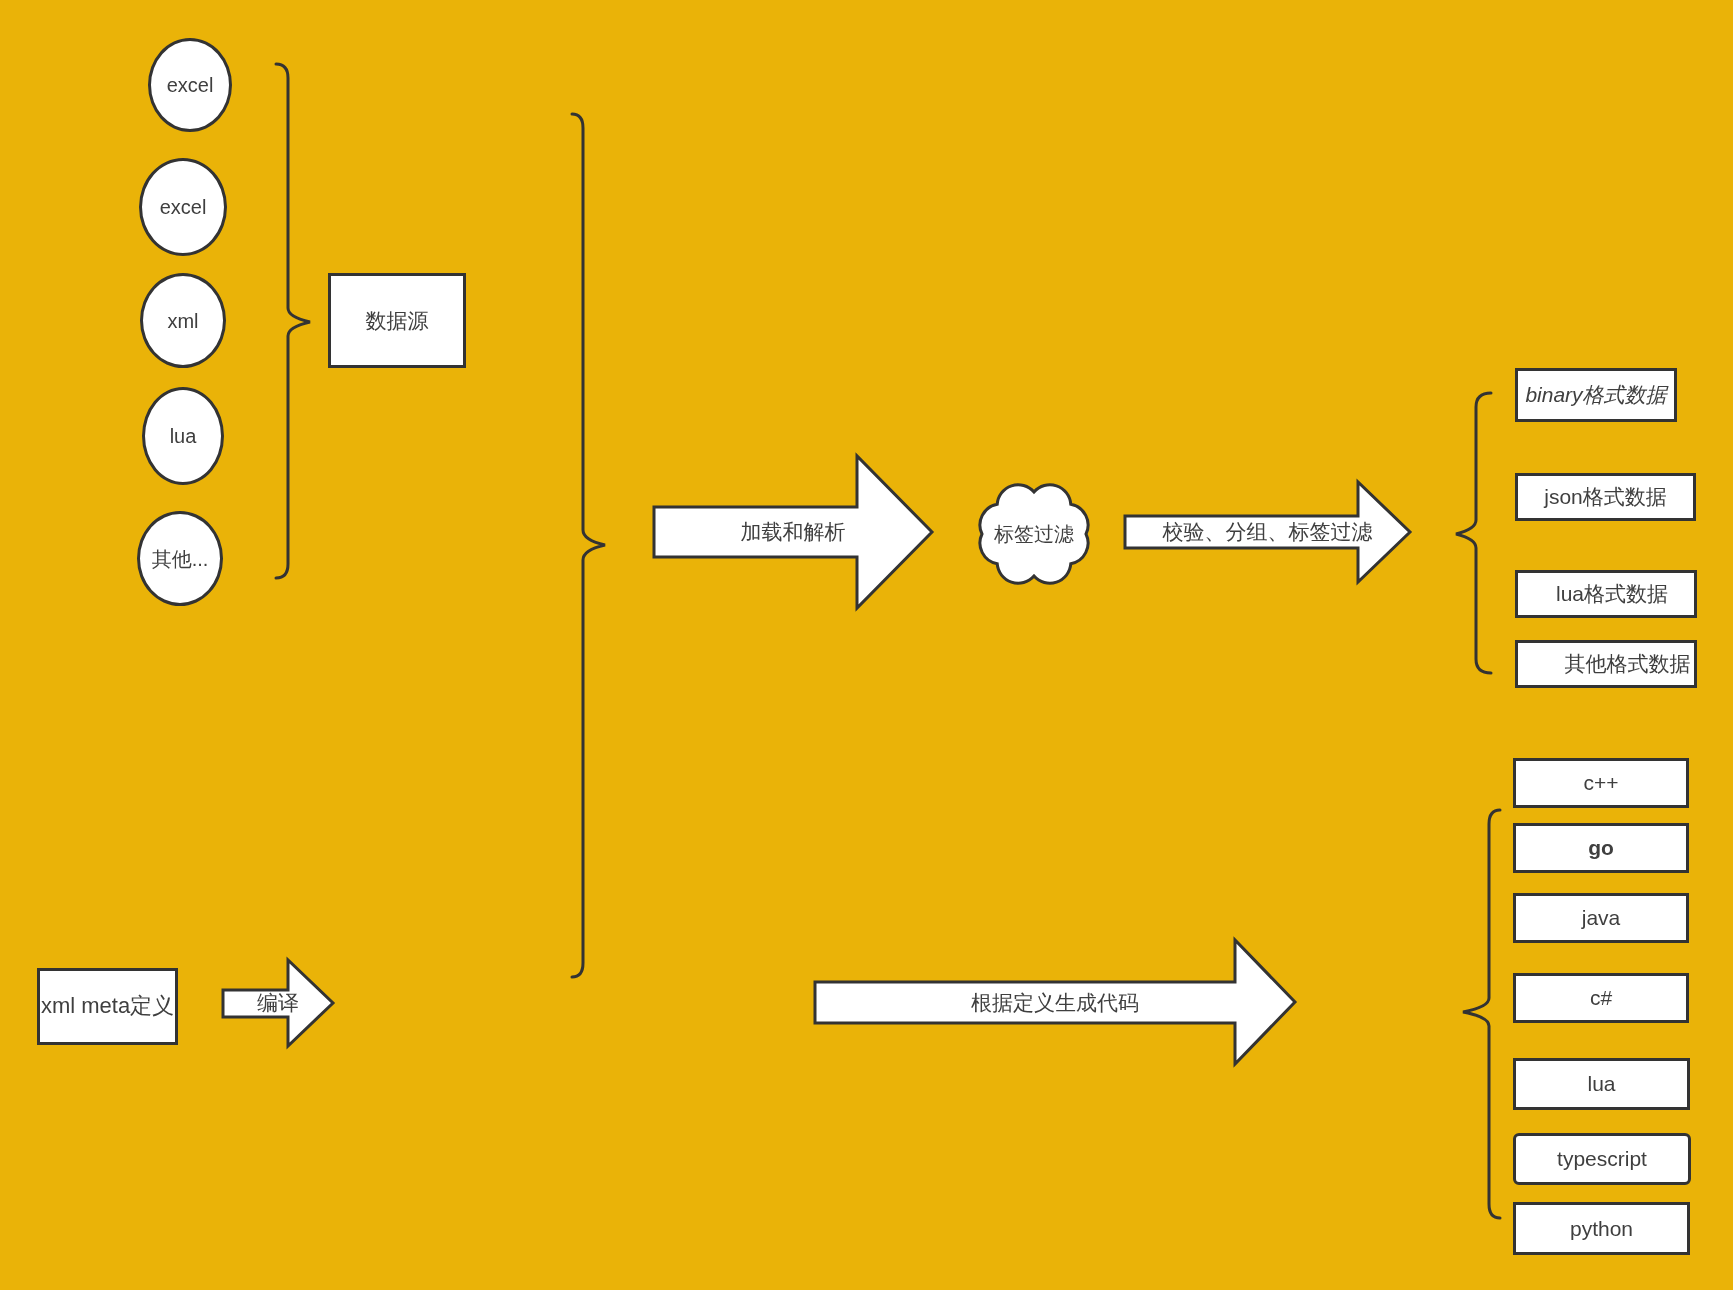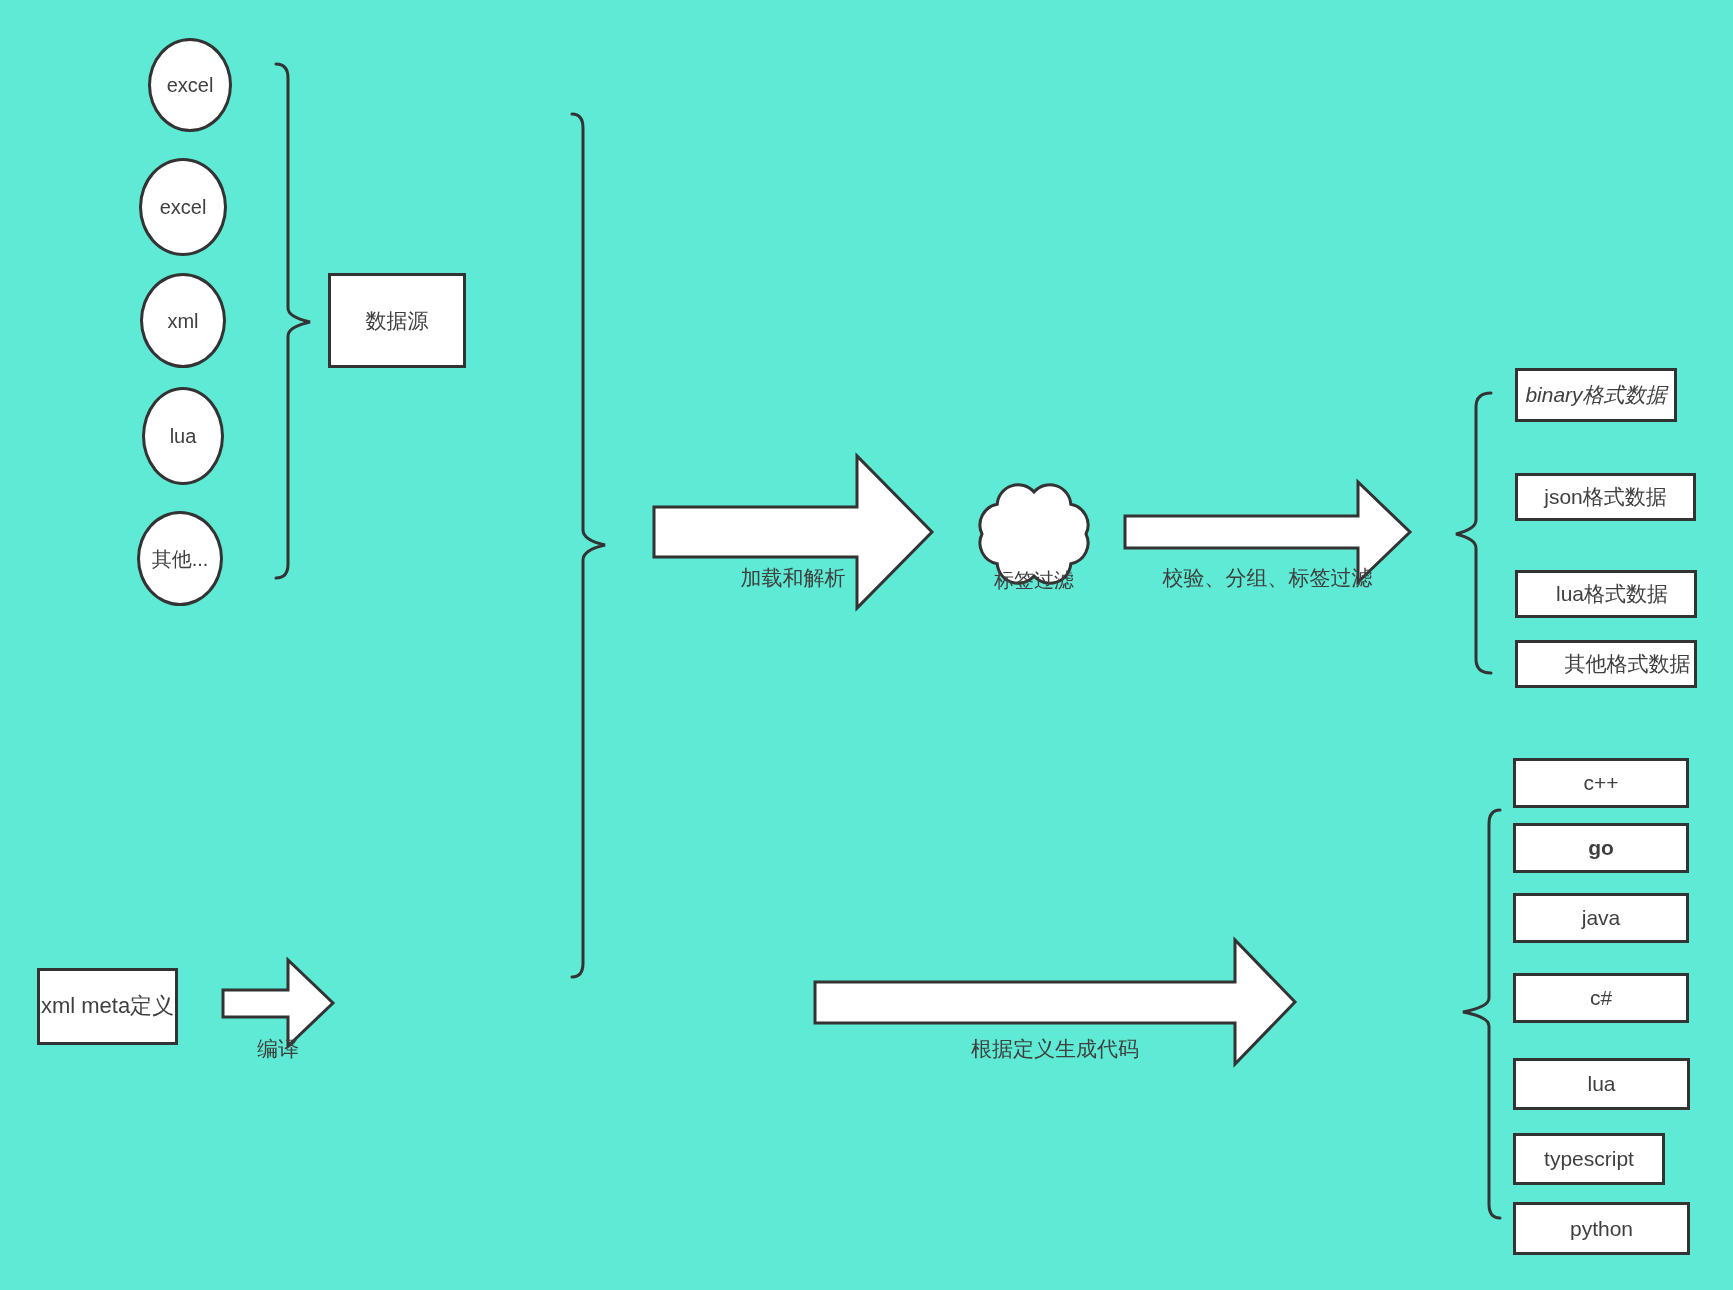--- a/index.html
+++ b/index.html
@@ -1,31 +1,31 @@
 <!DOCTYPE html>
 <html><head>
 <meta charset="utf-8">
 <style>
   html,body{margin:0;padding:0;background:#f7f7f7;}
   .canvas{
-    position:relative;width:1733px;height:1290px;background:#5eead4;
+    position:relative;width:1733px;height:1290px;background:#eab308;
     font-family:"Liberation Sans","DejaVu Sans",sans-serif;color:#3f3f3f;
     overflow:hidden;
   }
   svg.shapes{position:absolute;left:0;top:0;width:1733px;height:1290px;}
   .node{
     position:absolute;box-sizing:border-box;background:#ffffff;
     border:3px solid #333333;display:flex;align-items:center;justify-content:center;
     text-align:center;font-size:21px;line-height:1.3;
   }
   .ellipse{border-radius:50%;font-size:20px;}
   .rounded{border-radius:12px;}
   .arrow-label{
     position:absolute;display:flex;align-items:center;justify-content:center;
-    text-align:right;font-size:21px;white-space:nowrap;pointer-events:none;margin-top:46px;
+    text-align:right;font-size:21px;white-space:nowrap;pointer-events:none;
   }
   .cloud-label{font-size:20px;}
   .shape-stroke{fill:#ffffff;stroke:#333333;stroke-width:3;}
   .brace{fill:none;stroke:#333333;stroke-width:3;stroke-linecap:round;}
 </style>
 </head>
 <body>
 
 <div class="canvas">
 
@@ -97,21 +97,21 @@
   </div>
   <div class="node" style="left:1513px;top:893px;width:176px;height:50px;">
     <span>java</span>
   </div>
   <div class="node" style="left:1513px;top:973px;width:176px;height:50px;">
     <span>c#</span>
   </div>
   <div class="node" style="left:1513px;top:1058px;width:177px;height:52px;">
     <span>lua</span>
   </div>
-  <div class="node" style="left:1513px;top:1133px;width:152px;height:52px;">
+  <div class="node" style="left:1513px;top:1133px;width:178px;height:52px;border-radius:6px;">
     <span>typescript</span>
   </div>
   <div class="node" style="left:1513px;top:1202px;width:177px;height:53px;">
     <span>python</span>
   </div>
 
   <div class="node" style="left:37px;top:968px;width:141px;height:77px;font-size:22px;">
     <span>xml meta定义</span>
   </div>
 

